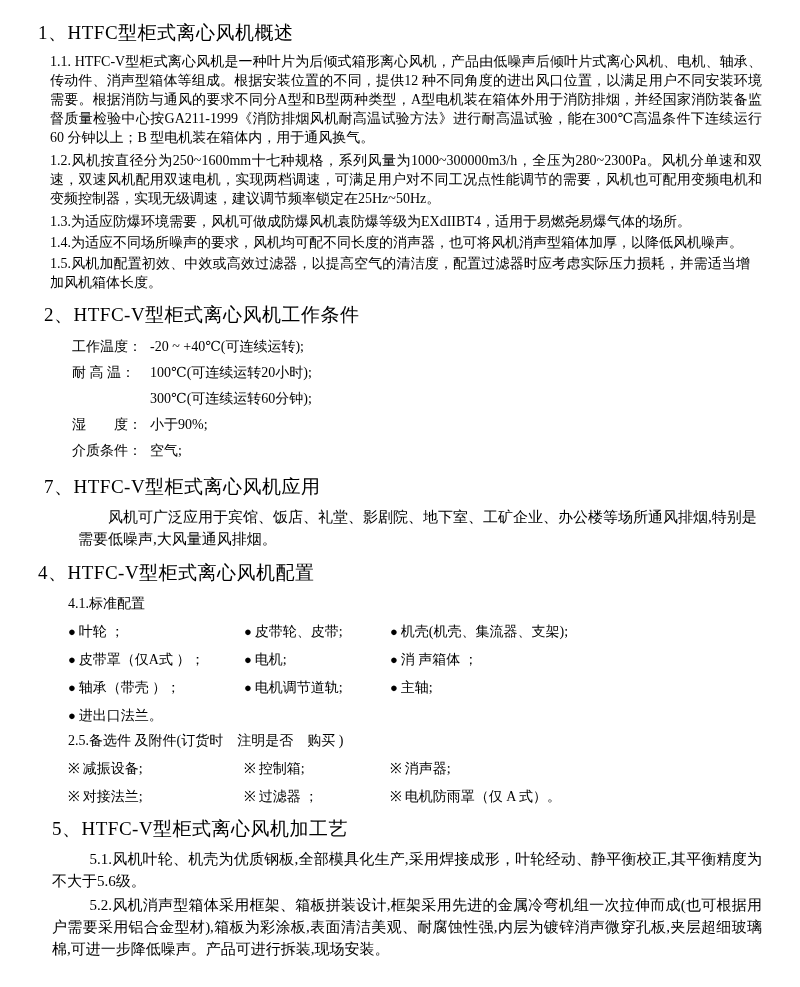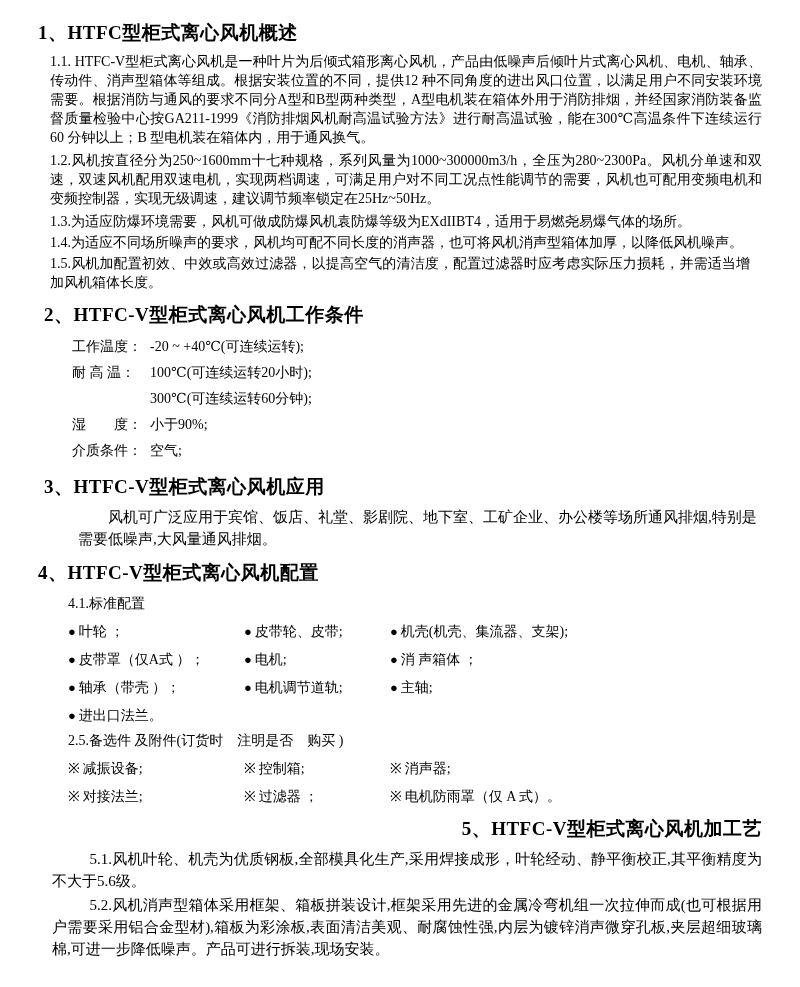--- a/index.html
+++ b/index.html
@@ -15,26 +15,26 @@
     text-align: center;
     font-size: 27px;
     font-weight: bold;
     letter-spacing: 1px;
     margin: 4px 0 10px 0;
     font-family: "Liberation Serif", "DejaVu Serif", serif;
   }
 
   .sec-heading {
     font-size: 19px;
-    font-weight: bold;
+    font-weight: normal;
     margin: 10px 0 6px 0;
     letter-spacing: 0.5px;
   }
   .sec-heading.ind-sm { padding-left: 6px; }
-  .sec-heading.ind-md { padding-left: 14px; text-align: right; }
+  .sec-heading.ind-md { padding-left: 14px; }
 
   p.body {
     font-size: 14px;
     line-height: 19px;
     margin: 2px 0 4px 0;
     text-align: justify;
     padding-left: 12px;
   }
   p.body.tight { margin: 1px 12px 2px 0; }
 
@@ -98,21 +98,21 @@
     <div class="cond-row">
       <span class="cond-label">湿　　度：</span>
       <span class="cond-value">小于90%;</span>
     </div>
     <div class="cond-row">
       <span class="cond-label">介质条件：</span>
       <span class="cond-value">空气;</span>
     </div>
   </div>
 
-  <div class="sec-heading ind-sm">3、HTFC-V型柜式离心风机应用</div>
+  <div class="sec-heading ind-sm">7、HTFC-V型柜式离心风机应用</div>
   <p class="app">风机可广泛应用于宾馆、饭店、礼堂、影剧院、地下室、工矿企业、办公楼等场所通风排烟,特别是需要低噪声,大风量通风排烟。</p>
 
   <div class="sec-heading">4、HTFC-V型柜式离心风机配置</div>
   <div class="subhead">4.1.标准配置</div>
   <div class="grid">
     <div class="cell">
         <span class="marker dot">●</span>
         <span>叶轮 ；</span>
       </div>
     <div class="cell">

